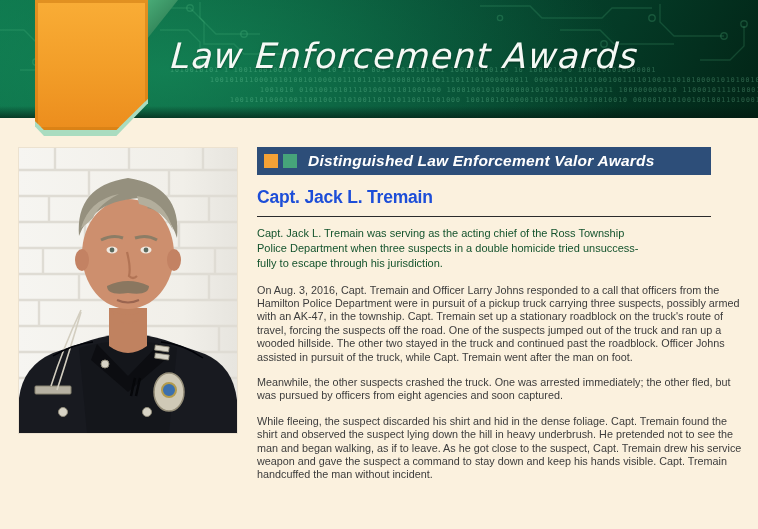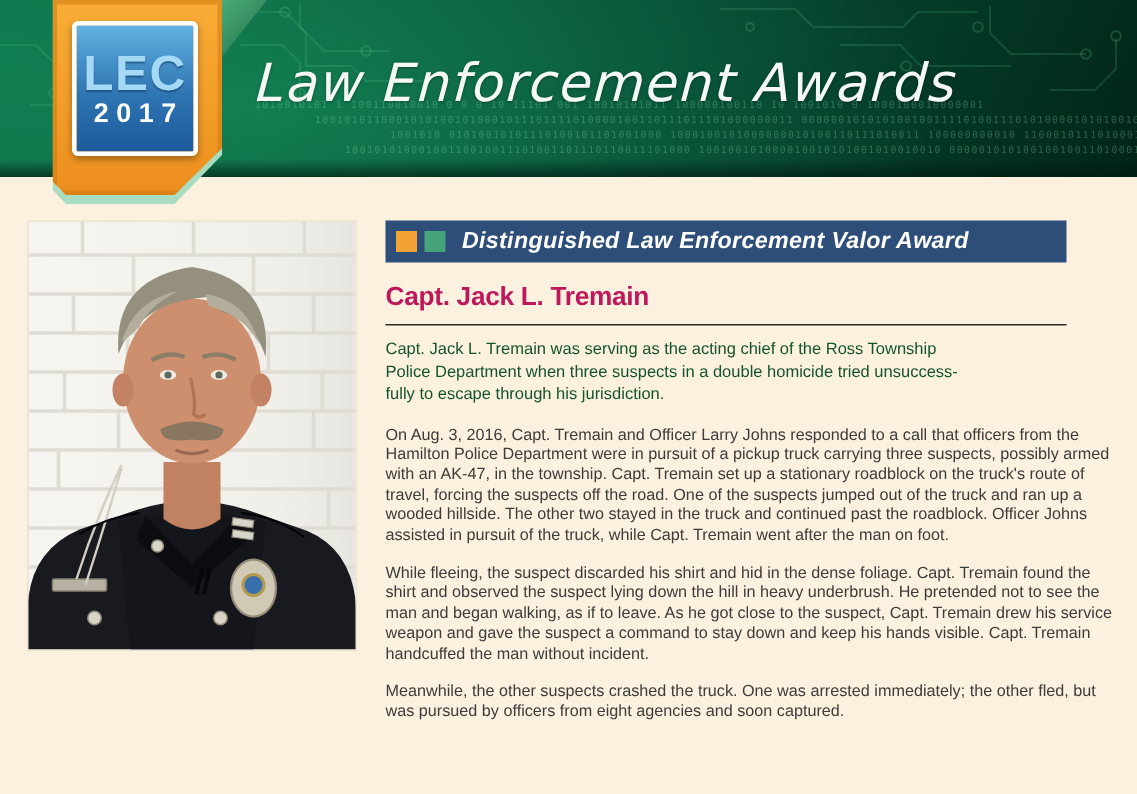--- a/index.html
+++ b/index.html
@@ -78,21 +78,21 @@
   .award-banner{
     width:454px;height:28px;background:#2d4e79;display:flex;align-items:center;box-sizing:border-box;padding-left:7px;
   }
   .sq{width:14px;height:14px;display:inline-block;}
   .sq-orange{background:#f4a236;}
   .sq-green{background:#46a47a;margin-left:5px;}
   .award-label{
     margin-left:11px;color:#ffffff;font-style:italic;font-weight:700;font-size:15.5px;letter-spacing:.2px;
     font-family:"Liberation Sans",sans-serif;padding-bottom:1px;
   }
-  .recipient{margin-top:12px;color:#be185d;font-weight:700;font-size:17.5px;line-height:20px;letter-spacing:-.2px;}
+  .recipient{margin-top:12px;color:#1d4ed8;font-weight:700;font-size:17.5px;line-height:20px;letter-spacing:-.2px;}
   .divider{width:454px;border:none;border-top:1.6px solid #2b2b2b;margin:9px 0 0 0;}
   .intro{
     margin:9px 0 0 0;white-space:pre;font-weight:500;
     font-size:11px;line-height:15.2px;color:#14532d;
   }
   .body-par{
     margin:12px 0 0 0;white-space:pre;
     font-size:10.8px;line-height:13.4px;color:#3c3c3c;
   }
 </style>
@@ -132,24 +132,20 @@
     <div class="binary-row" style="left:210px;top:76px;">10010101100010101001010001011101111010000100110111011101000000011 000000101010100100111101001110101000010101001001010010010000100101010010</div>
     <div class="binary-row" style="left:260px;top:86px;">1001010 01010010101110100101101001000 1000100101000000010100110111010011 100000000010 110001011101000110010001010010100100 000001</div>
     <div class="binary-row" style="left:230px;top:96px;">10010101000100110010011101001101110110011101000 100100101000010010101001010010010 00000101010010010011010001001010000101001010</div>
     <h1 class="page-title">Law Enforcement Awards</h1>
   </div>
 
   <div class="badge-ribbon"></div>
   <div class="badge-wrap">
     <div class="badge-mint"></div>
     <div class="badge-orange"></div>
-    <div class="lec-square">
-      <div class="lec-acronym">LEC</div>
-      <div class="lec-year">2017</div>
-    </div>
   </div>
 
   <svg class="photo" viewBox="0 0 218 285" xmlns="http://www.w3.org/2000/svg">
     <defs>
       <linearGradient id="wallg" x1="0" y1="0" x2="1" y2="0">
         <stop offset="0" stop-color="#f6f5f1"></stop>
           <stop offset="0.75" stop-color="#f1efe9"></stop>
           <stop offset="1" stop-color="#e7e5df"></stop>
       </linearGradient>
     </defs>
@@ -221,41 +217,41 @@
     <path d="M112 248 l4 -18 M117 248 l4 -18" stroke="#06070a" stroke-width="2.4"></path>
 
     <path d="M34 208 q20 -12 40 -14 M184 210 q-20 -14 -42 -16" stroke="#000207" stroke-width="1.4" fill="none"></path>
   </svg>
 
   <div class="content">
 
     <div class="award-banner">
       <span class="sq sq-orange"></span>
       <span class="sq sq-green"></span>
-      <span class="award-label">Distinguished Law Enforcement Valor Award</span>
+      <span class="award-label">Distinguished Law Enforcement Valor Awards</span>
     </div>
 
     <div class="recipient">
       <div>Capt. Jack L. Tremain</div>
     </div>
 
     <hr class="divider">
 
     <p class="intro">Capt. Jack L. Tremain was serving as the acting chief of the Ross Township
 Police Department when three suspects in a double homicide tried unsuccess-
 fully to escape through his jurisdiction.</p>
 
     <p class="body-par">On Aug. 3, 2016, Capt. Tremain and Officer Larry Johns responded to a call that officers from the
 Hamilton Police Department were in pursuit of a pickup truck carrying three suspects, possibly armed
 with an AK-47, in the township. Capt. Tremain set up a stationary roadblock on the truck's route of
 travel, forcing the suspects off the road. One of the suspects jumped out of the truck and ran up a
 wooded hillside. The other two stayed in the truck and continued past the roadblock. Officer Johns
 assisted in pursuit of the truck, while Capt. Tremain went after the man on foot.</p>
+    <p class="body-par">Meanwhile, the other suspects crashed the truck. One was arrested immediately; the other fled, but
+was pursued by officers from eight agencies and soon captured.</p>
     <p class="body-par">While fleeing, the suspect discarded his shirt and hid in the dense foliage. Capt. Tremain found the
 shirt and observed the suspect lying down the hill in heavy underbrush. He pretended not to see the
 man and began walking, as if to leave. As he got close to the suspect, Capt. Tremain drew his service
 weapon and gave the suspect a command to stay down and keep his hands visible. Capt. Tremain
 handcuffed the man without incident.</p>
-    <p class="body-par">Meanwhile, the other suspects crashed the truck. One was arrested immediately; the other fled, but
-was pursued by officers from eight agencies and soon captured.</p>
 
   </div>
 </div>
 
 </body></html>

